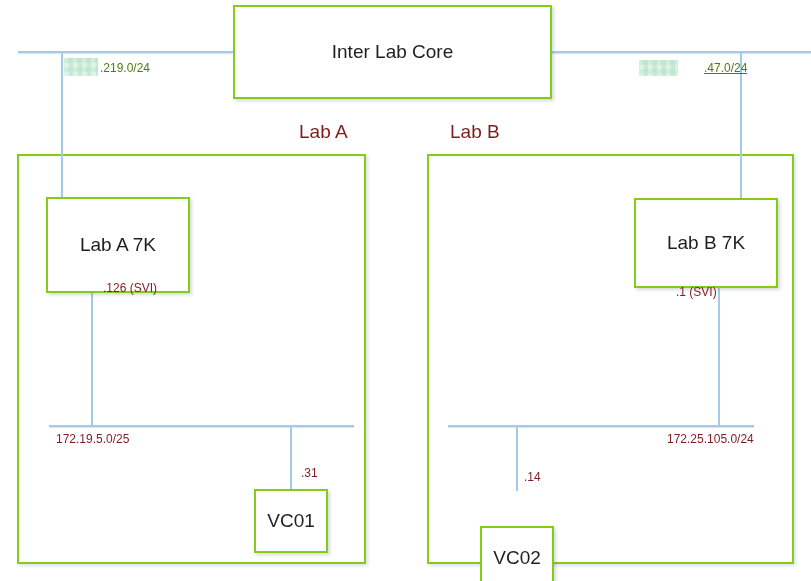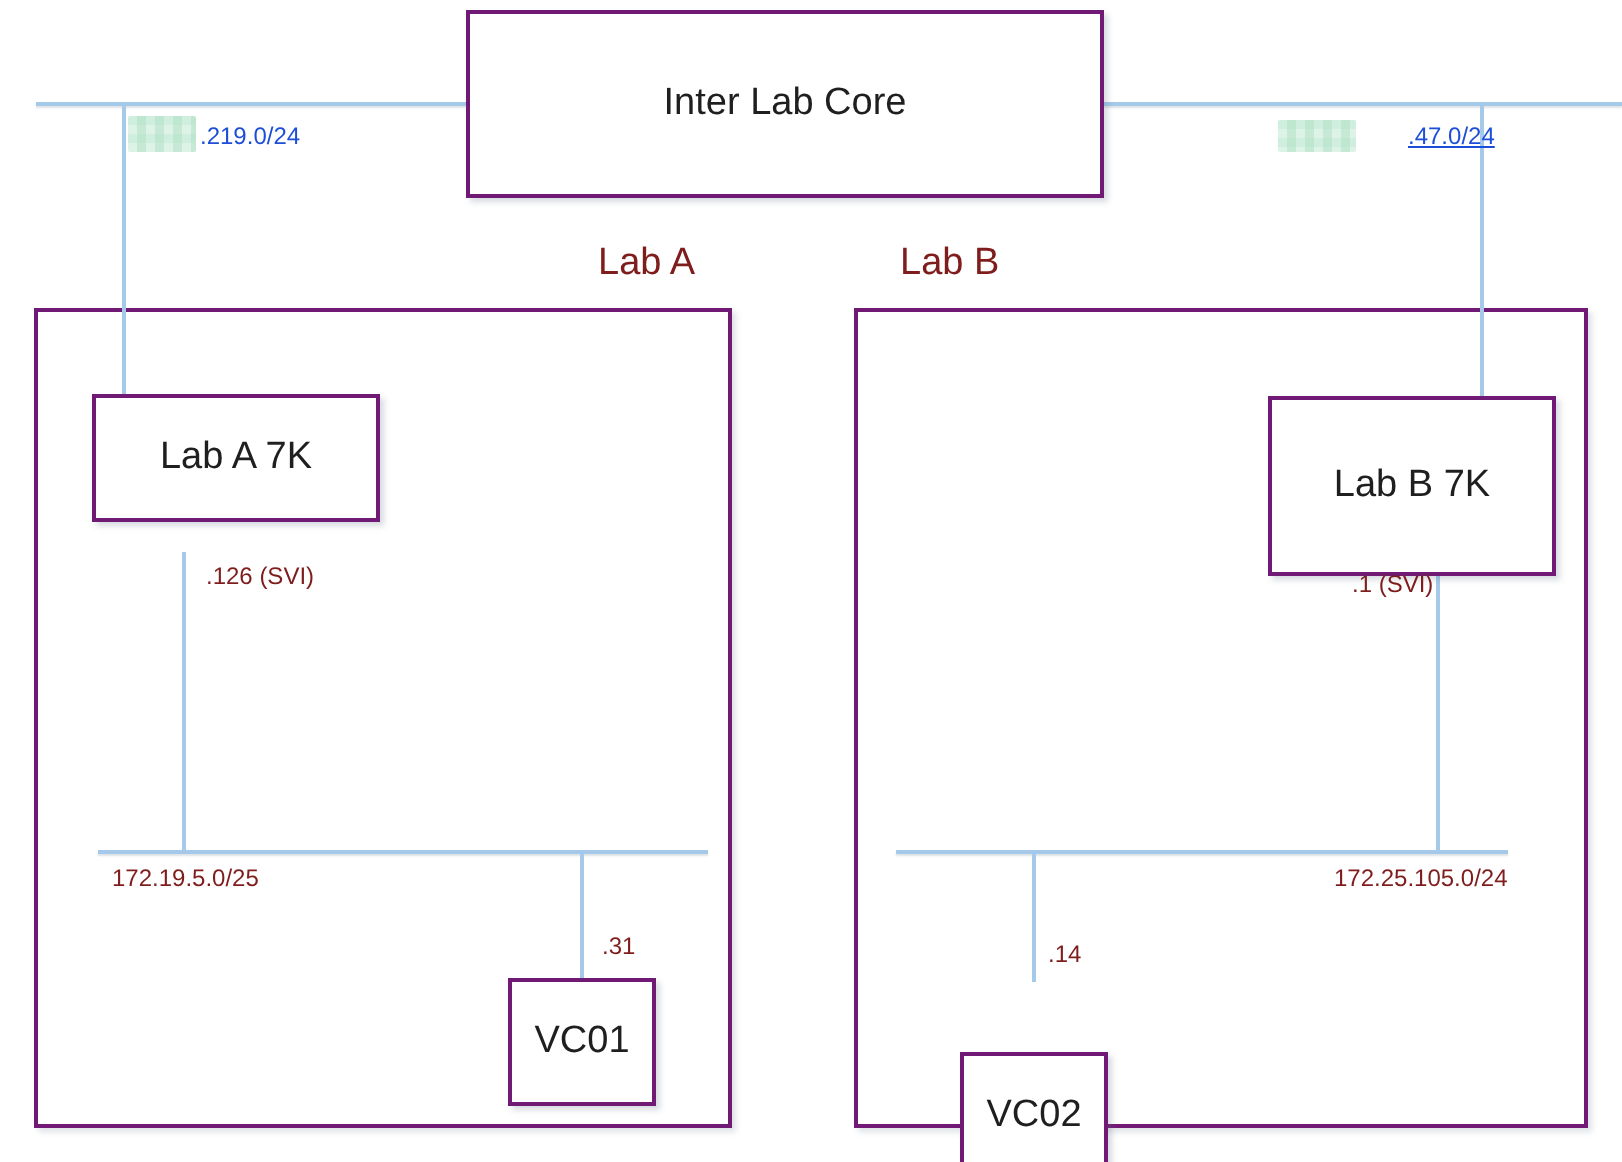--- a/index.html
+++ b/index.html
@@ -11,35 +11,35 @@
     overflow:hidden;
   }
   
   .hline,.vline{position:absolute;background:#A5C9E9;}
   .hline{height:2px;box-shadow:0 1px 1px rgba(120,140,160,0.25);}
   .vline{width:2px;}
   
   .shape{
     position:absolute;
     box-sizing:border-box;
-    border:2px solid #701a75;
+    border:2px solid #84cc16;
     background:#ffffff;
     box-shadow:2px 2px 3px rgba(90,110,130,0.25);
     display:flex;align-items:center;justify-content:center;
     color:#1f1f1f;
     font-size:19px;
   }
   .container{
     background:transparent;
     box-shadow:2px 2px 3px rgba(90,110,130,0.2);
   }
   
   .lbl{position:absolute;white-space:nowrap;color:#7f1d1d;}
   .region-lbl{font-size:19px;line-height:22px;}
-  .green-lbl{font-size:12px;line-height:14px;color:#1d4ed8;}
+  .green-lbl{font-size:12px;line-height:14px;color:#4d7c0f;}
   .orange-lbl{font-size:12px;line-height:14px;color:#7f1d1d;}
   
   .redact{
     position:absolute;
     background:conic-gradient(from 90deg,#c6e9d5 25%,#dcf3e6 0 50%,#cfeedd 0 75%,#bfe6cf 0);
     background-size:9px 9px;
     border-radius:1px;
   }
 </style>
 </head>
@@ -61,21 +61,21 @@
   <div class="vline" style="left:290px;top:425px;height:65px;"></div>
 
   <div class="vline" style="left:718px;top:276px;height:150px;"></div>
   <div class="hline" style="left:448px;top:425px;width:306px;"></div>
   <div class="vline" style="left:516px;top:425px;height:66px;"></div>
 
   <div class="shape" style="left:233px;top:5px;width:319px;height:94px;">
     <span>Inter Lab Core</span>
   </div>
 
-  <div class="shape" style="left:46px;top:197px;width:144px;height:64px;">
+  <div class="shape" style="left:46px;top:197px;width:144px;height:96px;">
     <span>Lab A 7K</span>
   </div>
 
   <div class="shape" style="left:634px;top:198px;width:144px;height:90px;">
     <span>Lab B 7K</span>
   </div>
 
   <div class="shape" style="left:254px;top:489px;width:74px;height:64px;">
     <span>VC01</span>
   </div>

